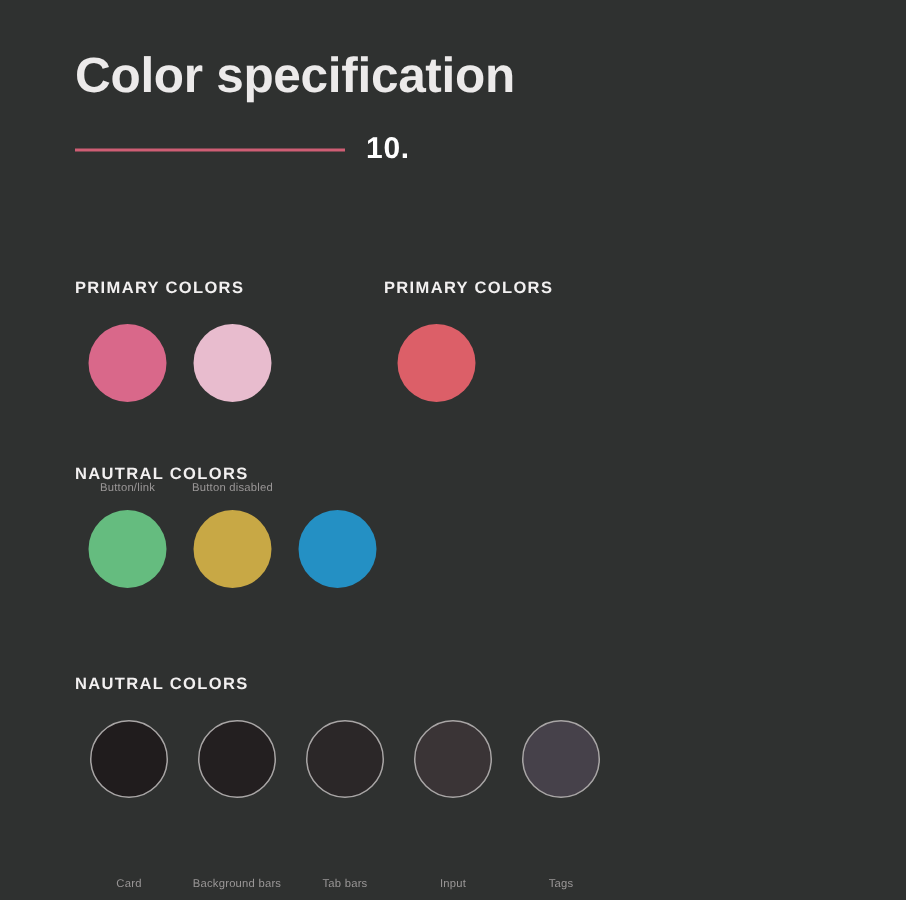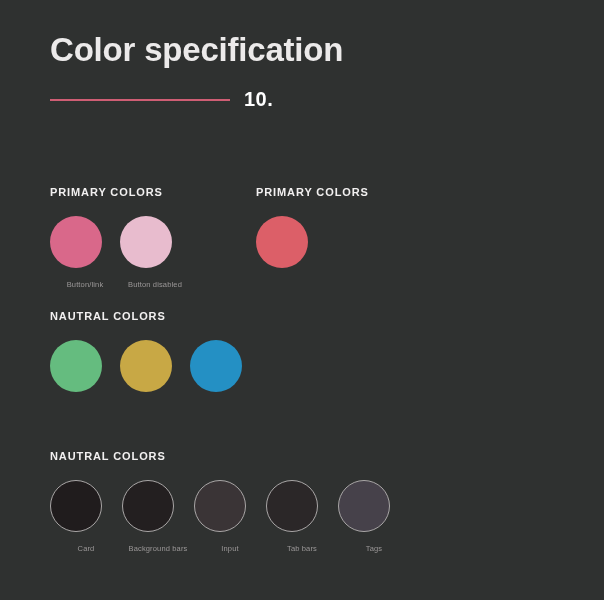--- a/index.html
+++ b/index.html
@@ -59,20 +59,22 @@
     white-space: nowrap;
     margin: 0 0 18px 0;
   }
   .swatch-row {
     display: flex;
   }
   .swatch {
     width: 70px;
     display: flex;
     flex-direction: column;
+    align-items: center;
+    gap: 40px;
   }
   .swatch-dot {
     width: 52px;
     height: 52px;
     border-radius: 50%;
     box-sizing: border-box;
   }
   .swatch-dot.bordered {
     border: 1px solid #a9a6a6;
   }
@@ -148,25 +150,25 @@
   <div class="swatch-row">
       <div class="swatch">
         <div class="swatch-dot bordered" style="background: rgb(32, 28, 29);"></div>
         <div class="swatch-label">Card</div>
       </div>
       <div class="swatch">
         <div class="swatch-dot bordered" style="background: rgb(35, 31, 32);"></div>
         <div class="swatch-label">Background bars</div>
       </div>
       <div class="swatch">
+        <div class="swatch-dot bordered" style="background: rgb(43, 39, 40);"></div>
+        <div class="swatch-label">Tab bars</div>
+      </div>
+      <div class="swatch">
         <div class="swatch-dot bordered" style="background: rgb(58, 52, 54);"></div>
         <div class="swatch-label">Input</div>
-      </div>
-      <div class="swatch">
-        <div class="swatch-dot bordered" style="background: rgb(43, 39, 40);"></div>
-        <div class="swatch-label">Tab bars</div>
       </div>
       <div class="swatch">
         <div class="swatch-dot bordered" style="background: rgb(70, 65, 74);"></div>
         <div class="swatch-label">Tags</div>
       </div>
     </div>
 </div>
 
 </body></html>

